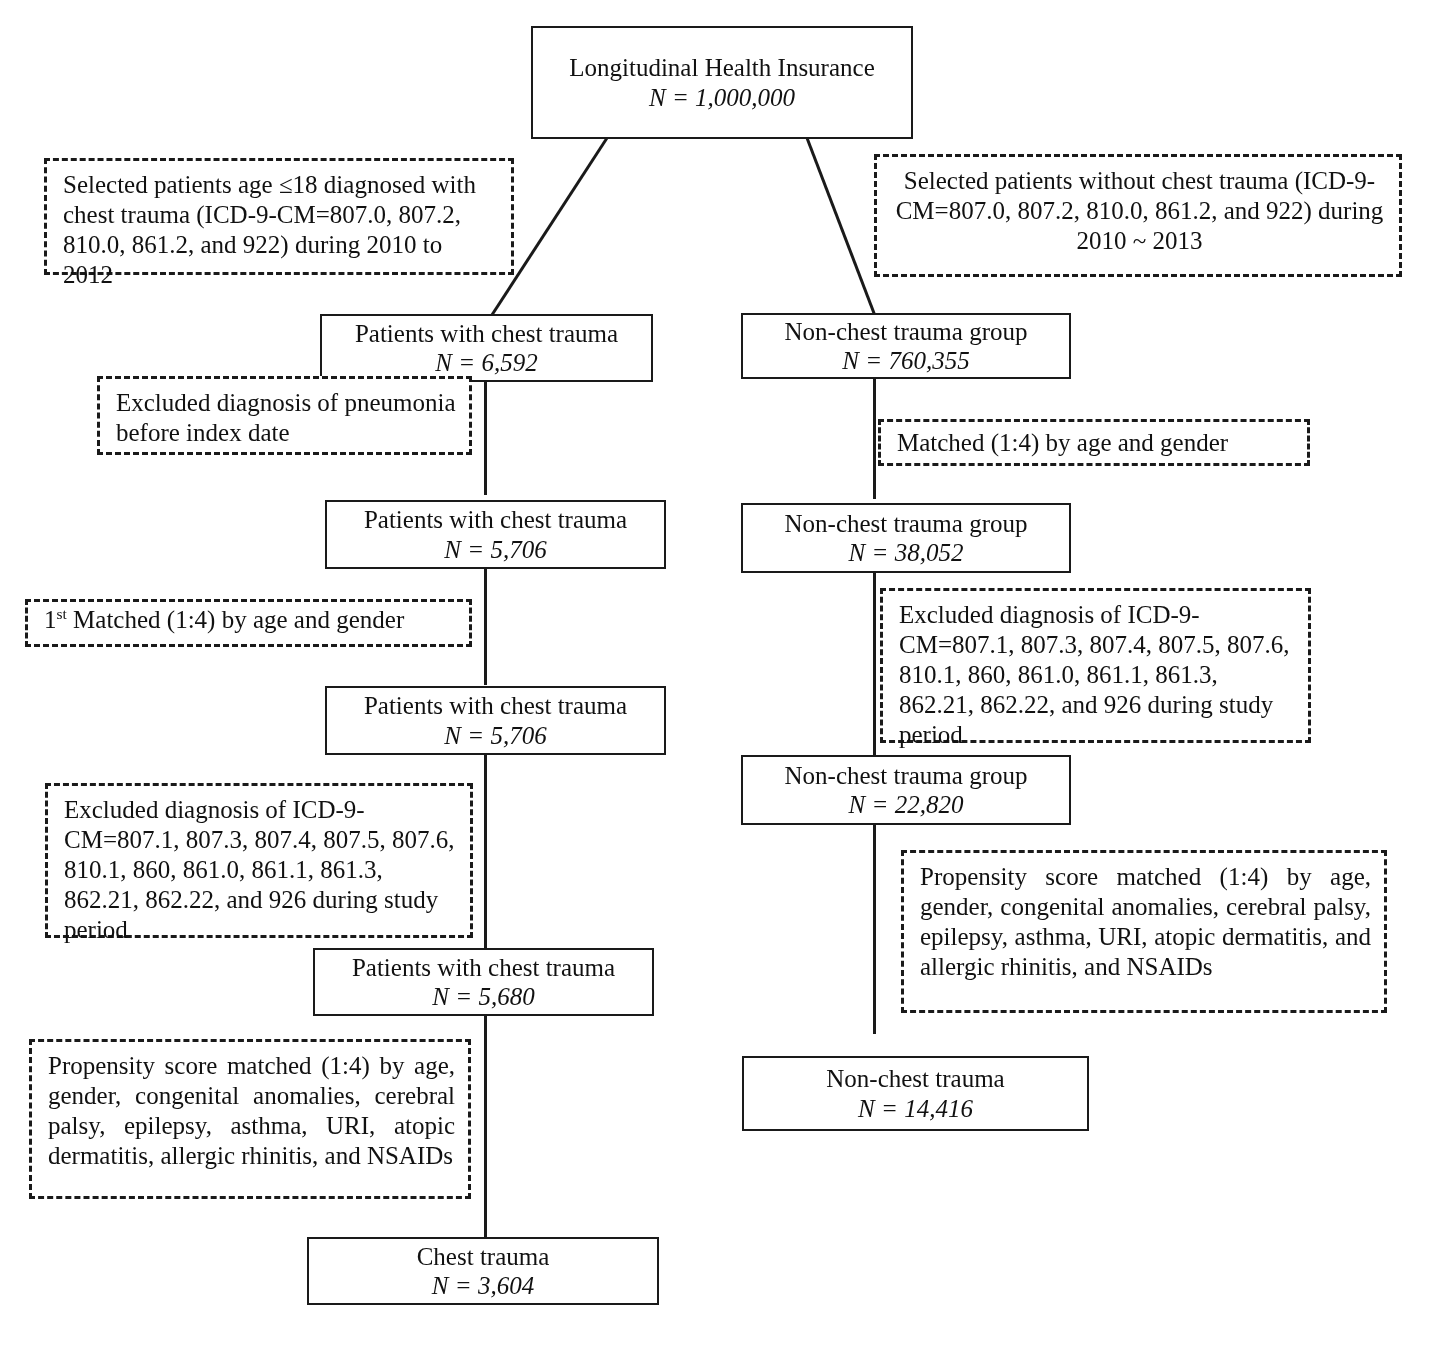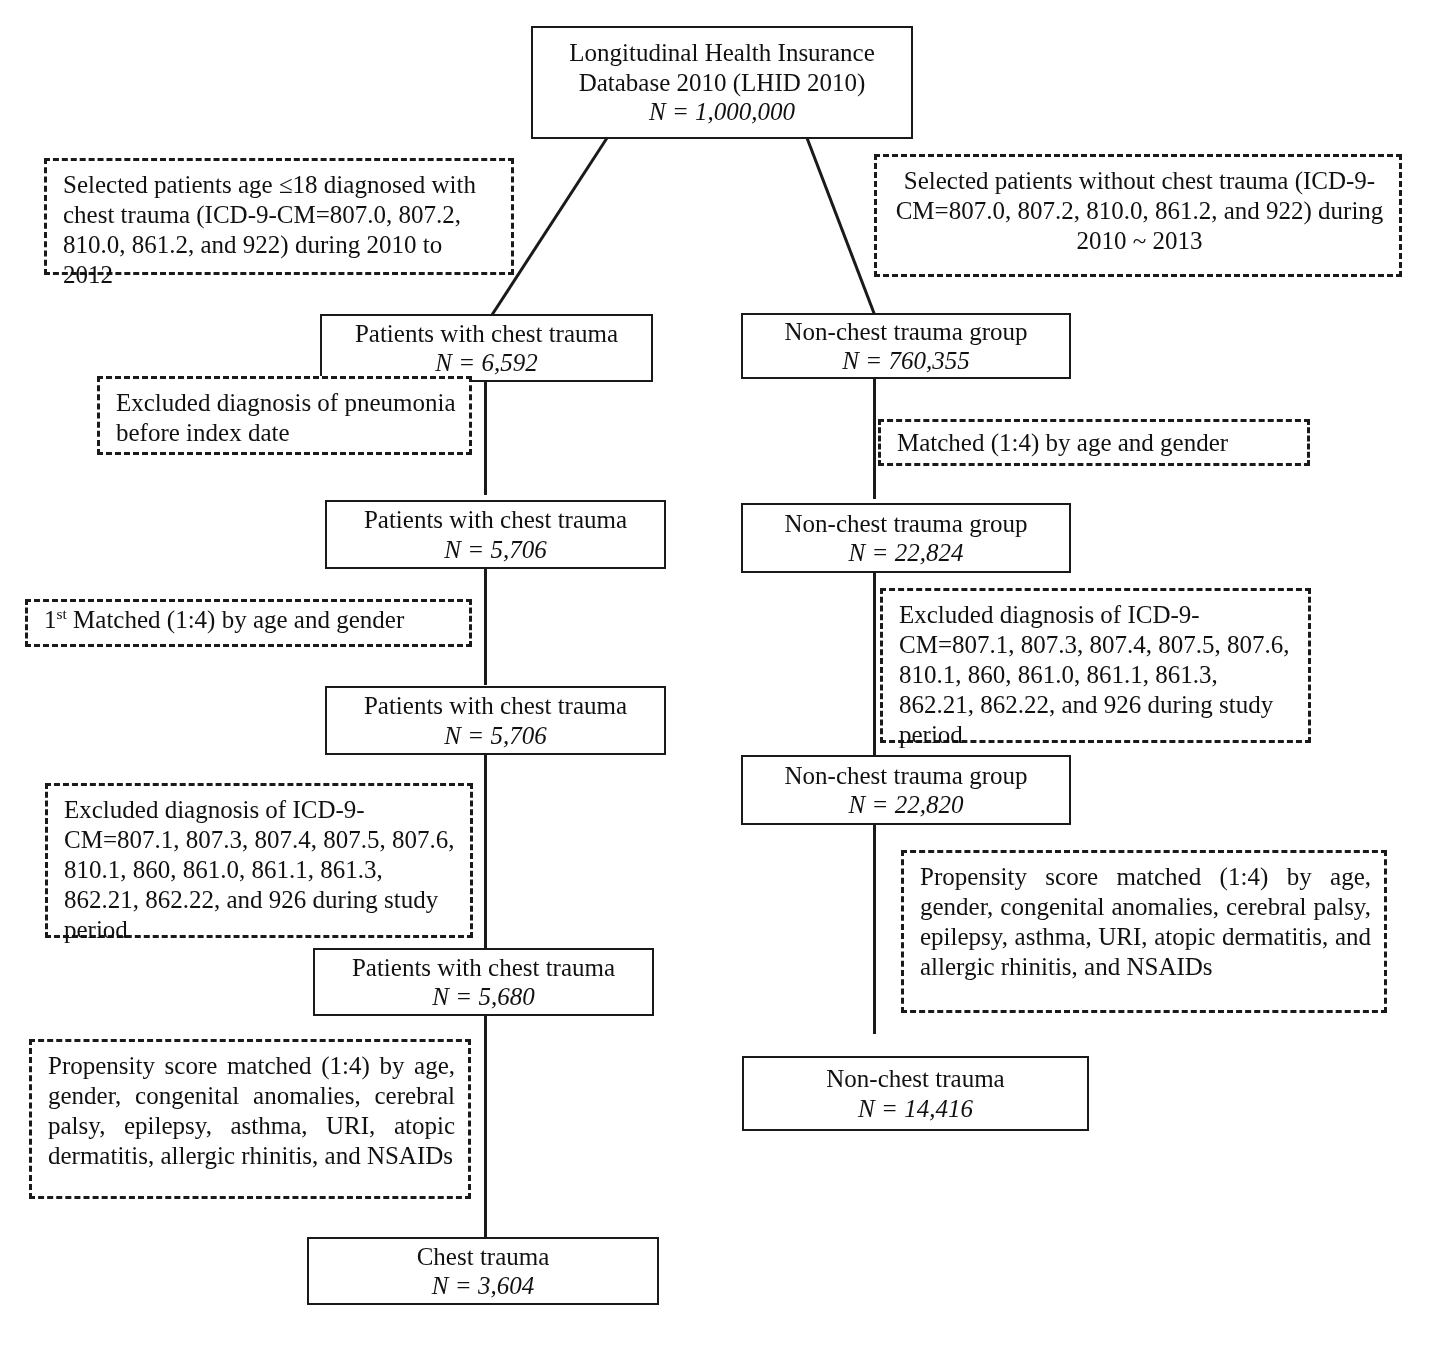--- a/index.html
+++ b/index.html
@@ -69,21 +69,20 @@
   <div class="line vline" style="left:484px; top:569px; height:116px;"></div>
   <div class="line vline" style="left:484px; top:755px; height:193px;"></div>
   <div class="line vline" style="left:484px; top:1013px; height:224px;"></div>
 
   <div class="line vline" style="left:873px; top:376px; height:123px;"></div>
   <div class="line vline" style="left:873px; top:573px; height:186px;"></div>
   <div class="line vline" style="left:873px; top:824px; height:210px;"></div>
 
   <div class="box" style="left:531px; top:26px; width:382px; height:113px;">
     <span class="ttl">Longitudinal Health Insurance</span>
-    <span class="ttl">Database 2010 (LHID 2010)</span>
     <span class="nline">N = 1,000,000</span>
   </div>
 
   <div class="dbox" style="left:44px; top:158px; width:470px; height:117px;">
     <span>Selected patients age ≤18 diagnosed with chest trauma (ICD-9-CM=807.0, 807.2, 810.0, 861.2, and 922) during 2010 to 2012</span>
   </div>
 
   <div class="dbox" style="left:874px; top:154px; width:528px; height:123px;text-align:center;">
     <span>Selected patients without chest trauma (ICD-9-CM=807.0, 807.2, 810.0, 861.2, and 922) during 2010 ~ 2013</span>
   </div>
@@ -106,21 +105,21 @@
     <span>Matched (1:4) by age and gender</span>
   </div>
 
   <div class="box" style="left:325px; top:500px; width:341px; height:69px;">
     <span class="ttl">Patients with chest trauma</span>
     <span class="nline">N = 5,706</span>
   </div>
 
   <div class="box" style="left:741px; top:503px; width:330px; height:70px;">
     <span class="ttl">Non-chest trauma group</span>
-    <span class="nline">N = 22,824</span>
+    <span class="nline">N = 38,052</span>
   </div>
 
   <div class="dbox" style="left:25px; top:599px; width:447px; height:48px; display:flex; align-items:flex-end;">
     <span><span>1</span><sup>st</sup><span> Matched (1:4) by age and gender</span></span>
   </div>
 
   <div class="dbox" style="left:880px; top:588px; width:431px; height:155px;">
     <span>Excluded diagnosis of ICD-9-CM=807.1, 807.3, 807.4, 807.5, 807.6, 810.1, 860, 861.0, 861.1, 861.3, 862.21, 862.22, and 926 during study period</span>
   </div>
 

